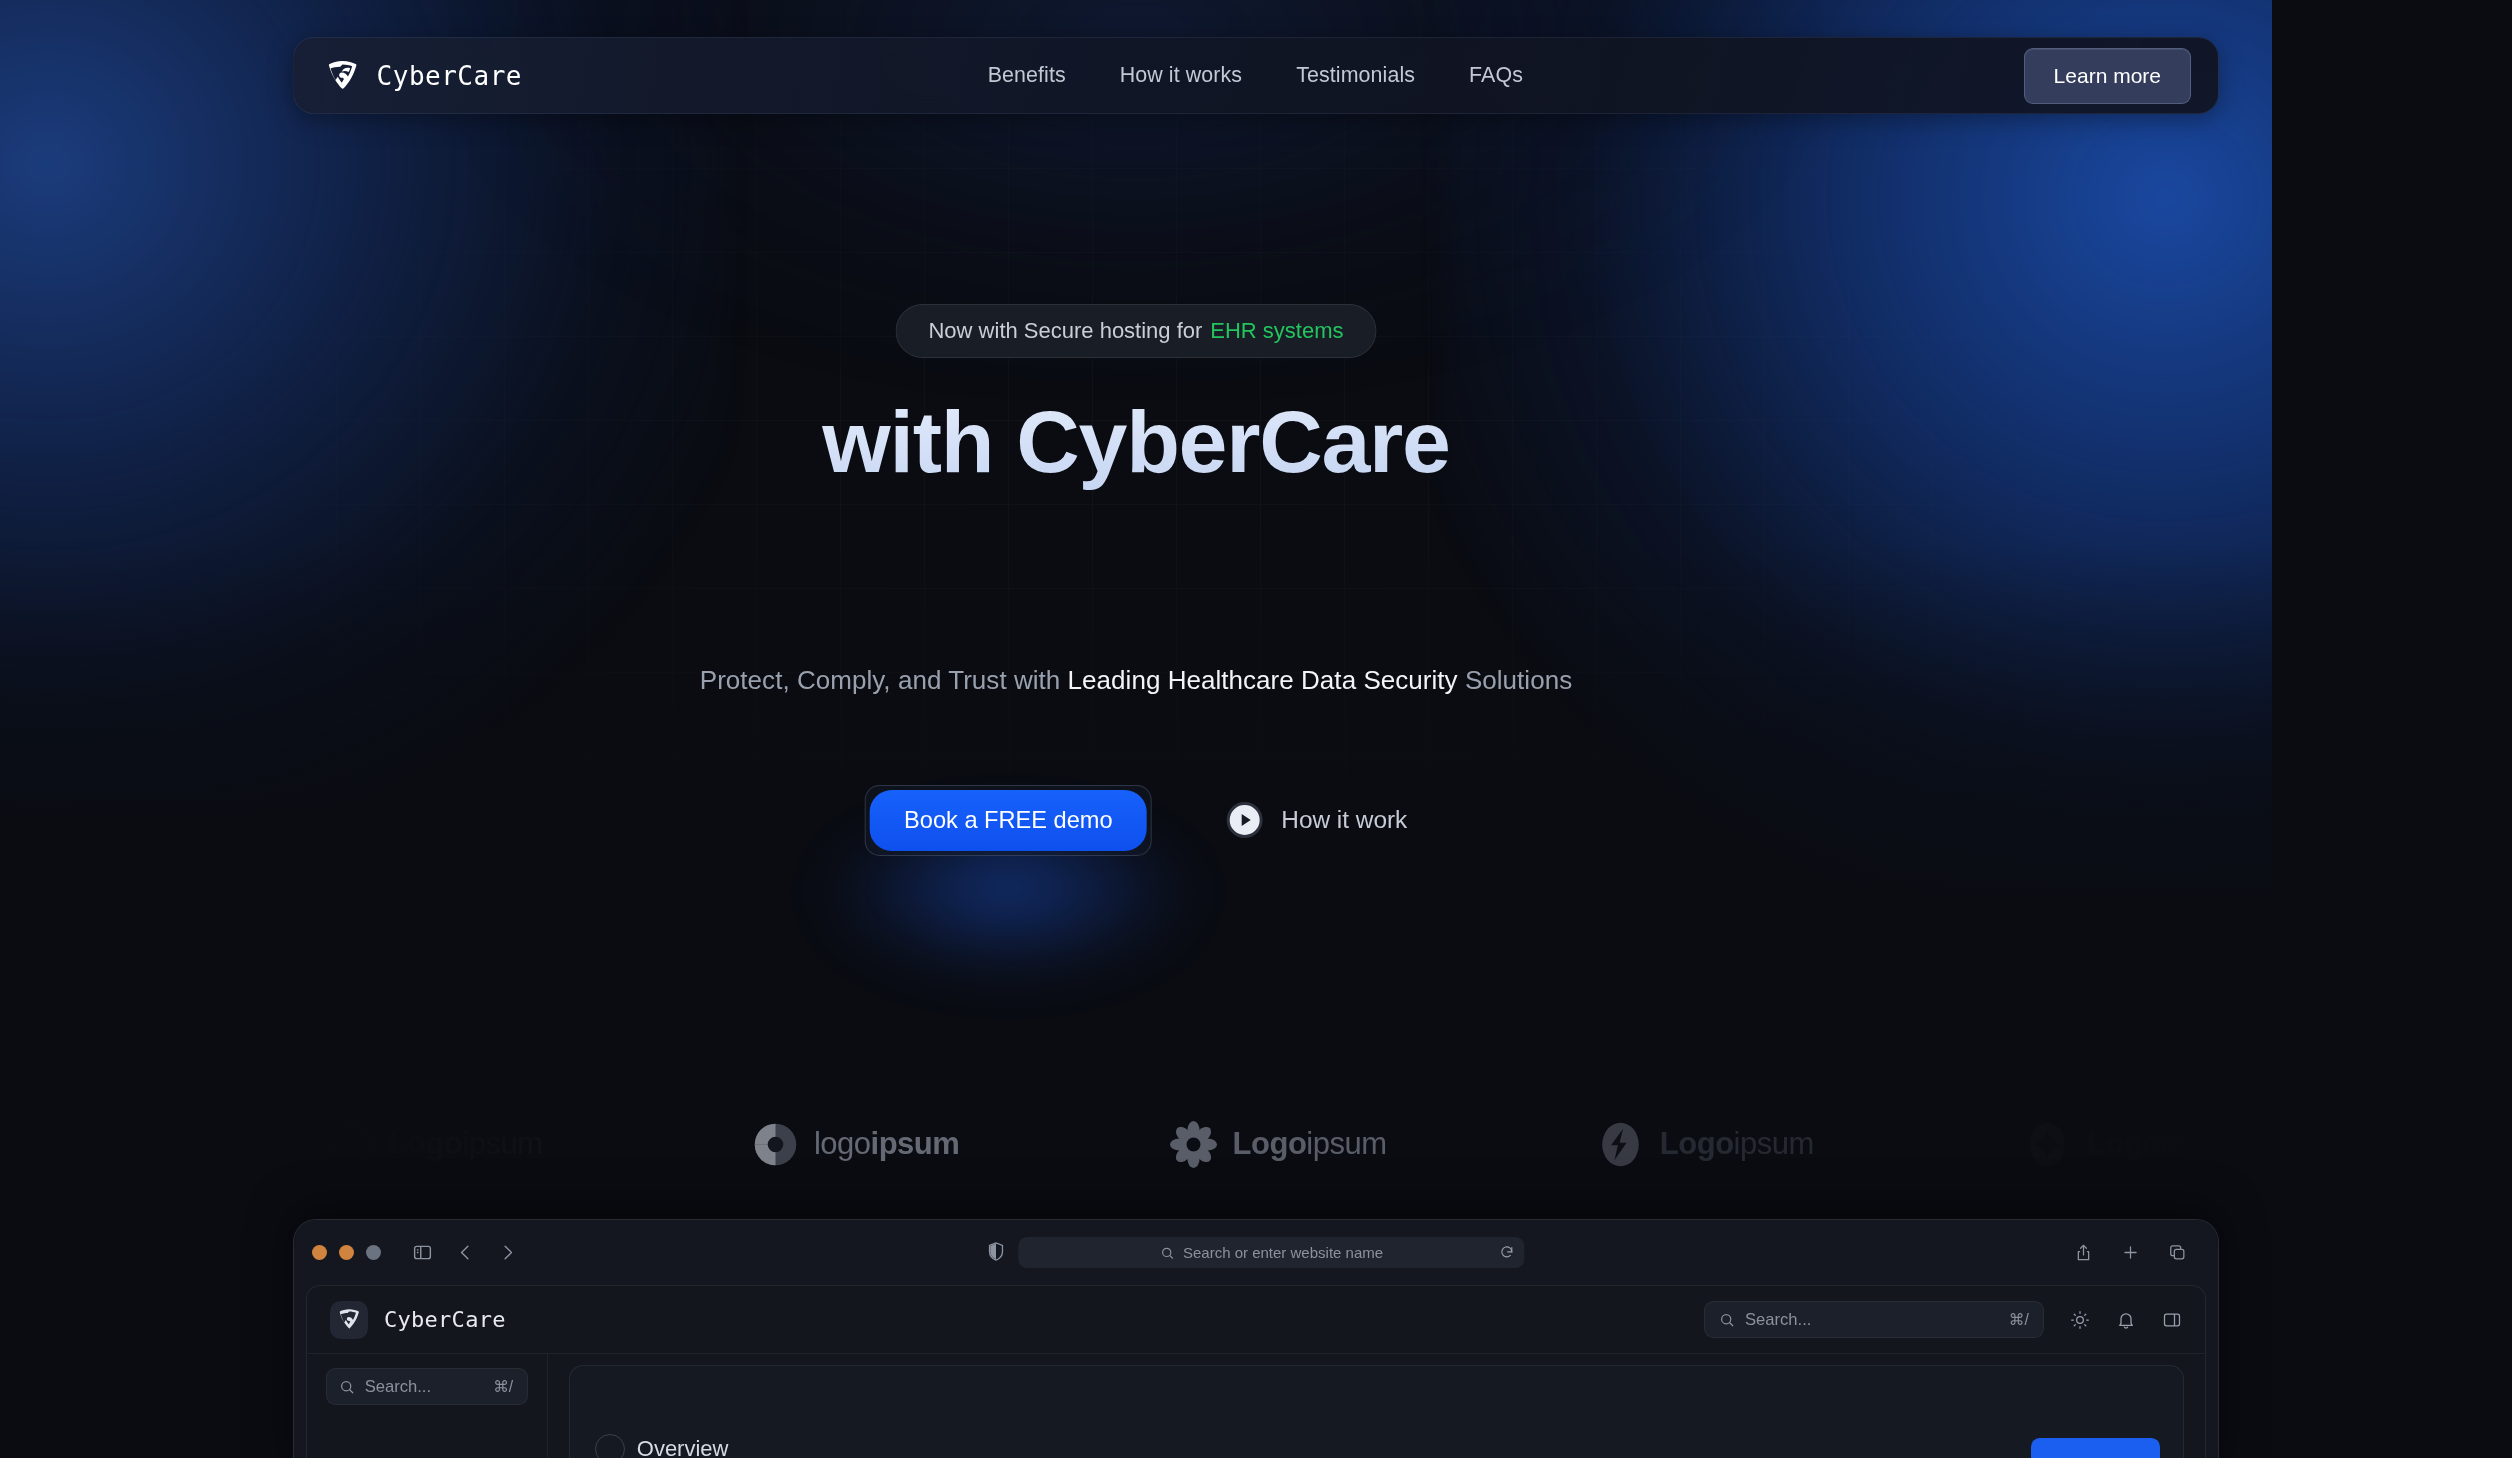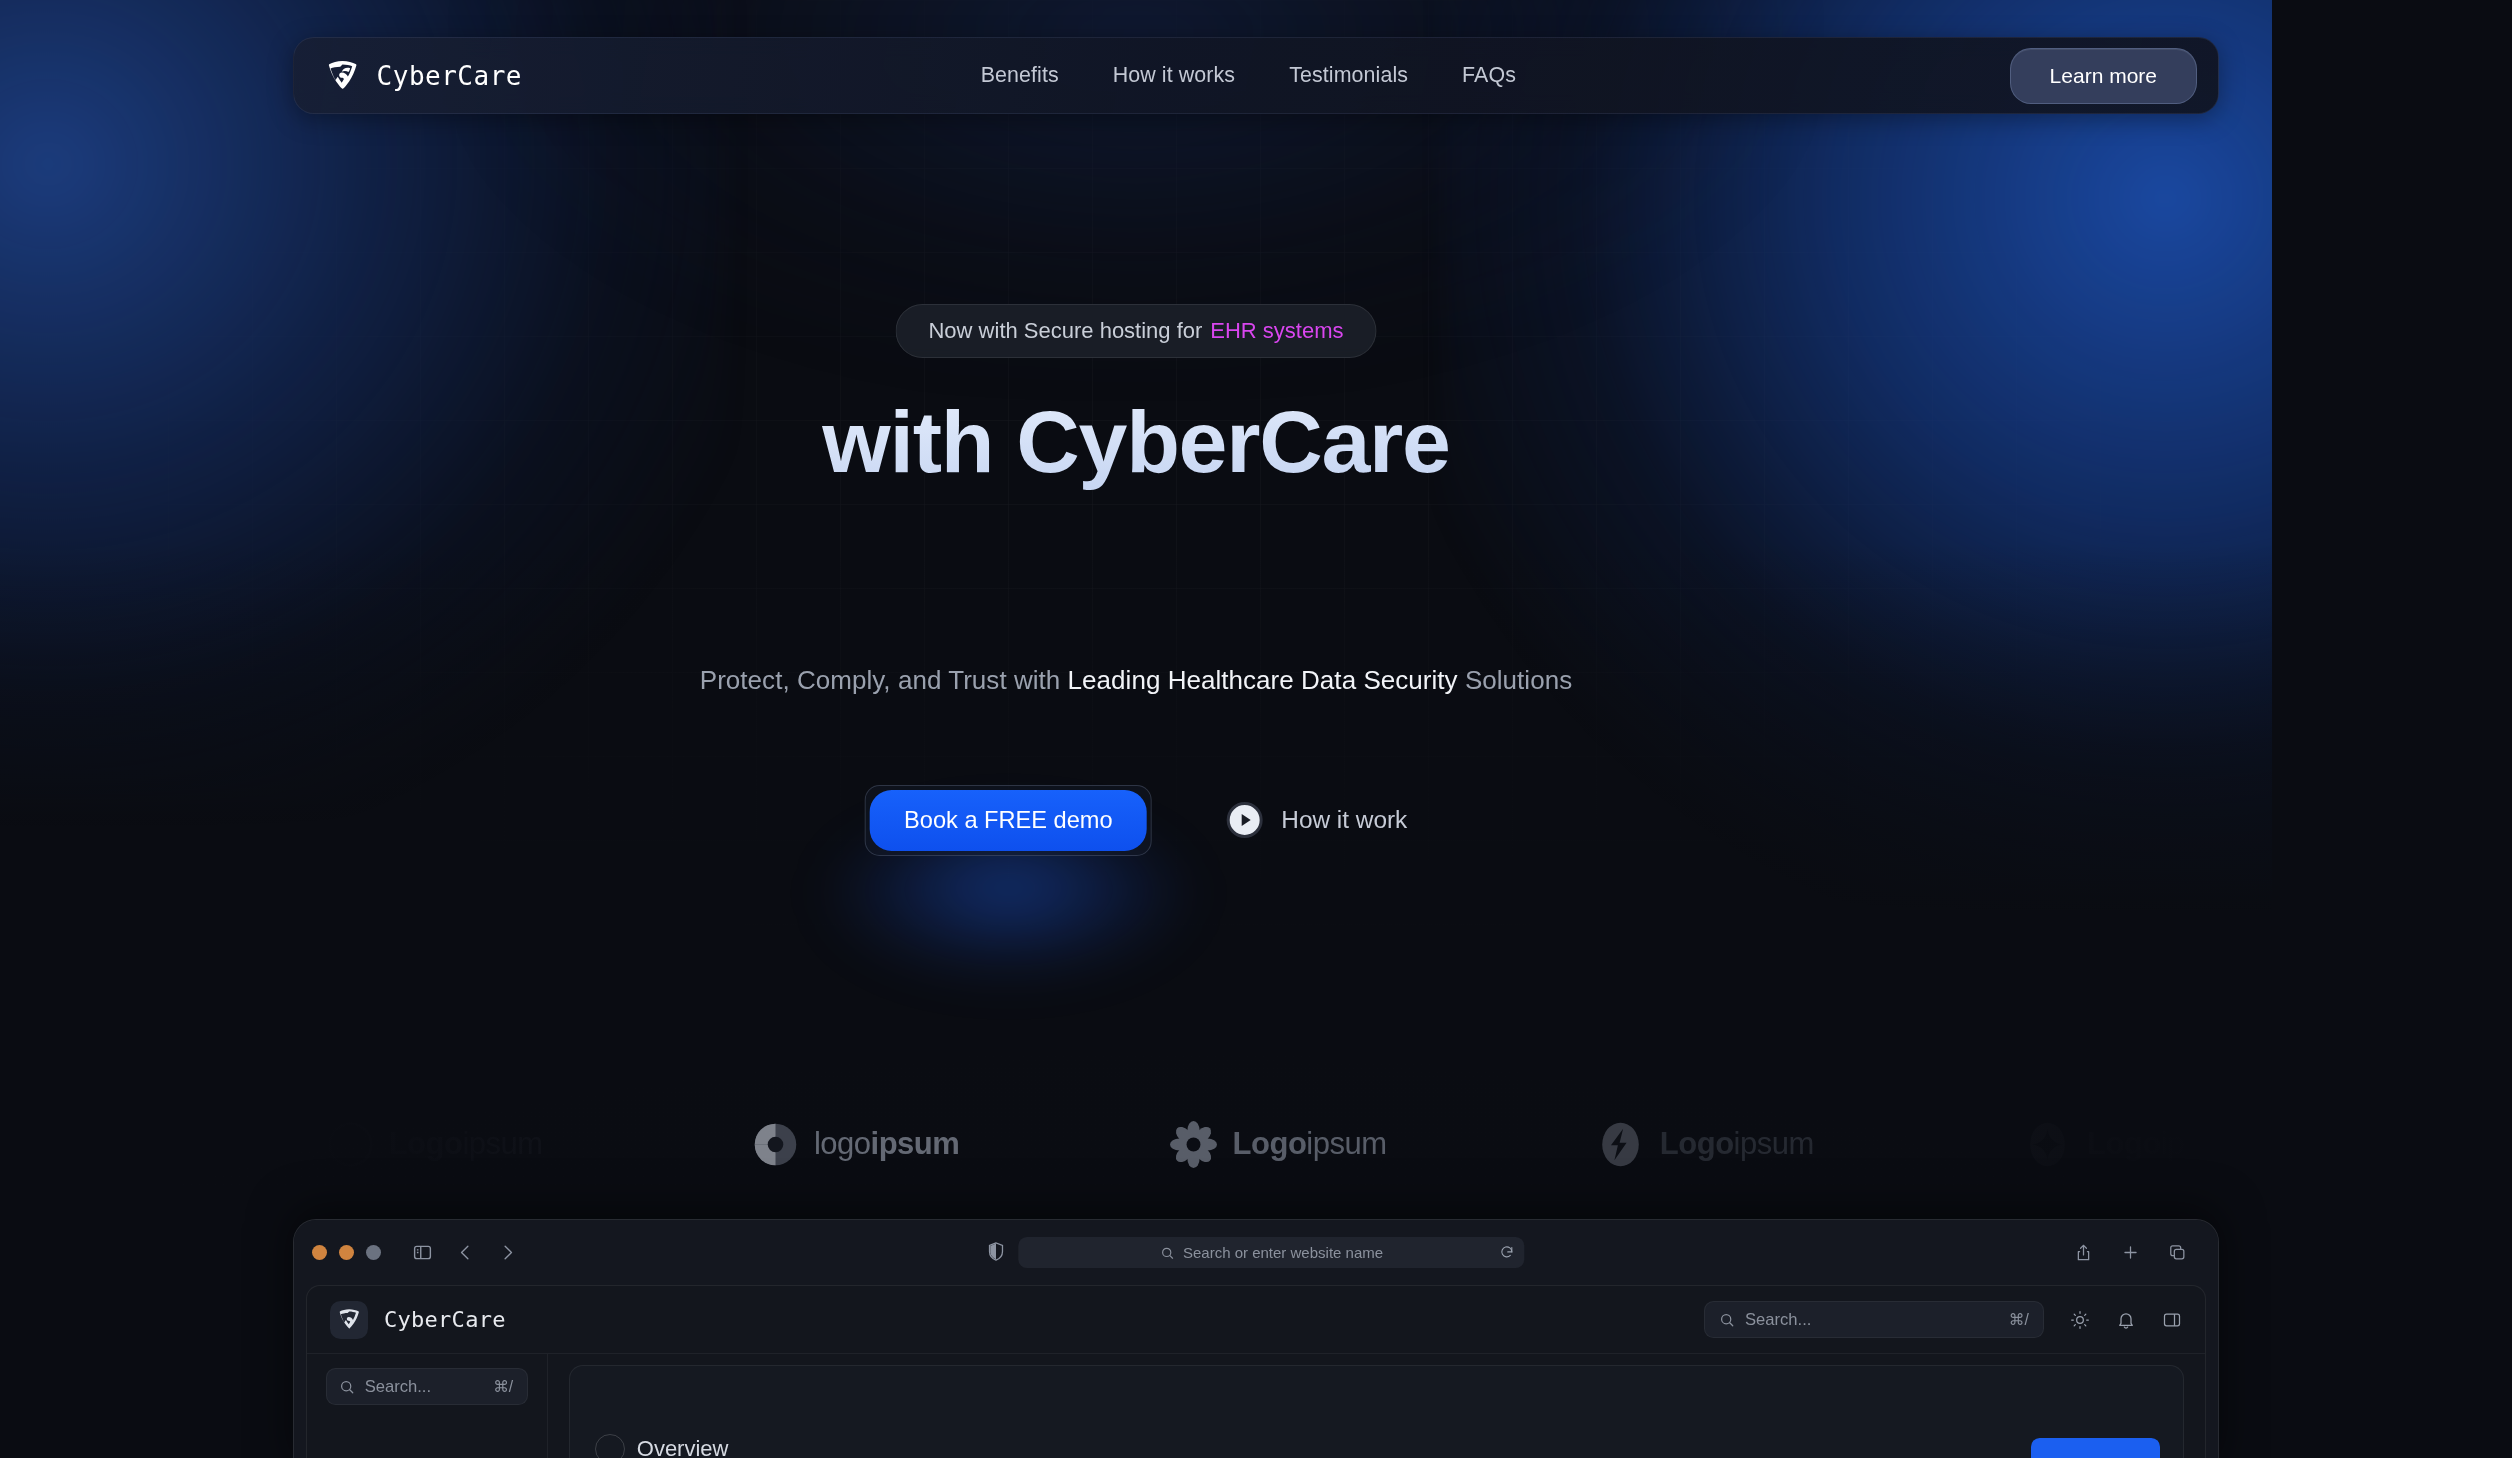--- a/index.html
+++ b/index.html
@@ -62,42 +62,42 @@
   .brand-mark { width:35px; height:35px; display:block; }
   .brand-name {
     font-family:"DejaVu Sans Mono", monospace;
     font-size:26px; color:#fff; letter-spacing:0.5px; font-weight:400;
   }
   .nav { flex:1; display:flex; align-items:center; justify-content:center; gap:54px; margin-left:-35px; }
   .nav-link {
     font-size:21.4px; color:#c3c8d4; letter-spacing:0.1px; cursor:pointer; white-space:nowrap;
   }
   .learn-more {
-    margin-right:21px; flex:0 0 auto;
+    margin-right:27px; flex:0 0 auto;
     background:#343e5c;
     border:0.9px solid rgba(150,168,212,0.30);
-    border-radius:21px;
+    border-radius:9px;
     color:#ffffff; font-size:21px;
-    padding:15px 39px; cursor:pointer;
+    padding:15px 29px; cursor:pointer;
     box-shadow:inset 0 0.9px 0 rgba(255,255,255,0.08);
   }
 
   
   .hero { position:absolute; left:0; right:0; top:0; }
   .badge {
     position:absolute; left:50%; top:304px; transform:translateX(-50%);
     display:flex; align-items:center;
     background:rgba(30,34,44,0.78);
     border:0.9px solid rgba(255,255,255,0.085);
     border-radius:871px;
     padding:13px 32px;
     font-size:22px; color:#c9ced8; white-space:nowrap;
     backdrop-filter:blur(5.2px);
   }
-  .badge-accent { color:#d946ef; margin-left:7.9px; }
+  .badge-accent { color:#22c55e; margin-left:7.9px; }
 
   .headline {
     position:absolute; left:0; right:0; top:384px;
     text-align:center;
     font-size:88px; line-height:1.32;
     font-weight:700; letter-spacing:-1.3px;
     background:linear-gradient(178deg, #eef3fd 0%, #d9e4f8 40%, #b9cbee 100%);
     -webkit-background-clip:text; background-clip:text;
     color:transparent; -webkit-text-fill-color:transparent;
   }

